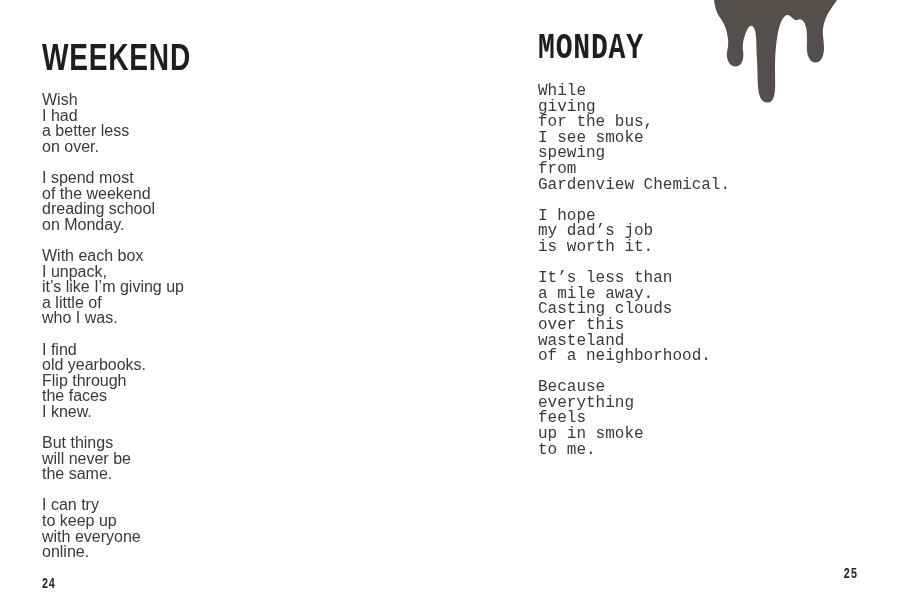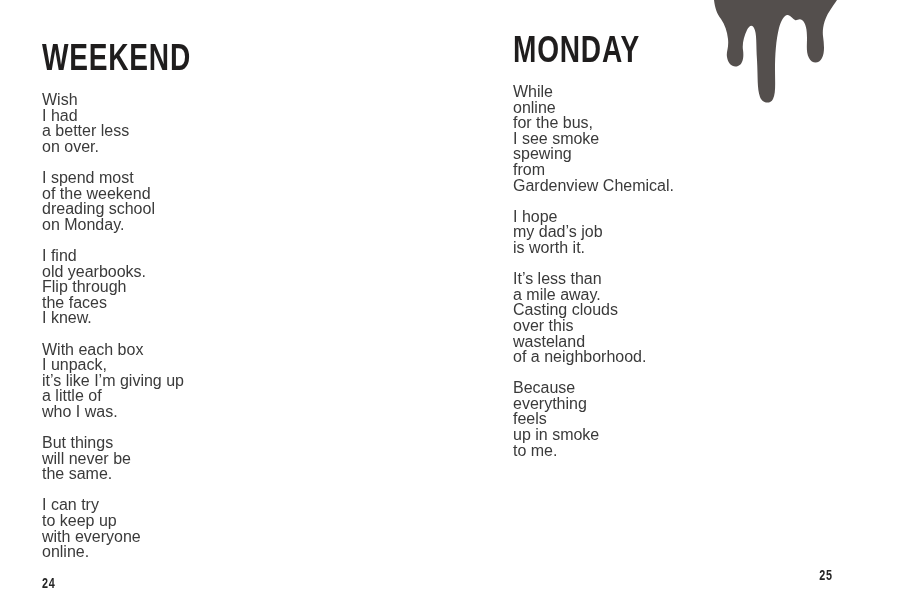--- a/index.html
+++ b/index.html
@@ -17,21 +17,21 @@
   }
   .spread{
     position:relative;
     width:900px;height:611px;
     background:var(--bg);
   }
   .page{
     position:absolute;top:0;width:450px;height:611px;
   }
   .page--left{left:0;margin-top:8px;}
-  .page--right{left:425px;}
+  .page--right{left:450px;font-family:Liberation Mono, monospace;}
   .page-title{
     position:absolute;
     top:30px;
     font-size:36px;
     font-weight:bold;
     letter-spacing:1px;
     line-height:1;
     color:var(--title-ink);
     transform:scale(0.78,1.05);
     transform-origin:left top;
@@ -82,32 +82,32 @@
           <div class="poem-line">a better less</div>
           <div class="poem-line">on over.</div>
         </div>
         <div class="stanza">
           <div class="poem-line">I spend most</div>
           <div class="poem-line">of the weekend</div>
           <div class="poem-line">dreading school</div>
           <div class="poem-line">on Monday.</div>
         </div>
         <div class="stanza">
+          <div class="poem-line">With each box</div>
+          <div class="poem-line">I unpack,</div>
+          <div class="poem-line">it’s like I’m giving up</div>
+          <div class="poem-line">a little of</div>
+          <div class="poem-line">who I was.</div>
+        </div>
+        <div class="stanza">
           <div class="poem-line">I find</div>
           <div class="poem-line">old yearbooks.</div>
           <div class="poem-line">Flip through</div>
           <div class="poem-line">the faces</div>
           <div class="poem-line">I knew.</div>
-        </div>
-        <div class="stanza">
-          <div class="poem-line">With each box</div>
-          <div class="poem-line">I unpack,</div>
-          <div class="poem-line">it’s like I’m giving up</div>
-          <div class="poem-line">a little of</div>
-          <div class="poem-line">who I was.</div>
         </div>
         <div class="stanza">
           <div class="poem-line">But things</div>
           <div class="poem-line">will never be</div>
           <div class="poem-line">the same.</div>
         </div>
         <div class="stanza">
           <div class="poem-line">I can try</div>
           <div class="poem-line">to keep up</div>
           <div class="poem-line">with everyone</div>
@@ -115,21 +115,21 @@
         </div>
       </div>
     <div class="page-number">24</div>
   </div>
 
   <div class="page page--right">
     <div class="page-title">MONDAY</div>
     <div class="poem">
         <div class="stanza">
           <div class="poem-line">While</div>
-          <div class="poem-line">online</div>
+          <div class="poem-line">giving</div>
           <div class="poem-line">for the bus,</div>
           <div class="poem-line">I see smoke</div>
           <div class="poem-line">spewing</div>
           <div class="poem-line">from</div>
           <div class="poem-line">Gardenview Chemical.</div>
         </div>
         <div class="stanza">
           <div class="poem-line">I hope</div>
           <div class="poem-line">my dad’s job</div>
           <div class="poem-line">is worth it.</div>

